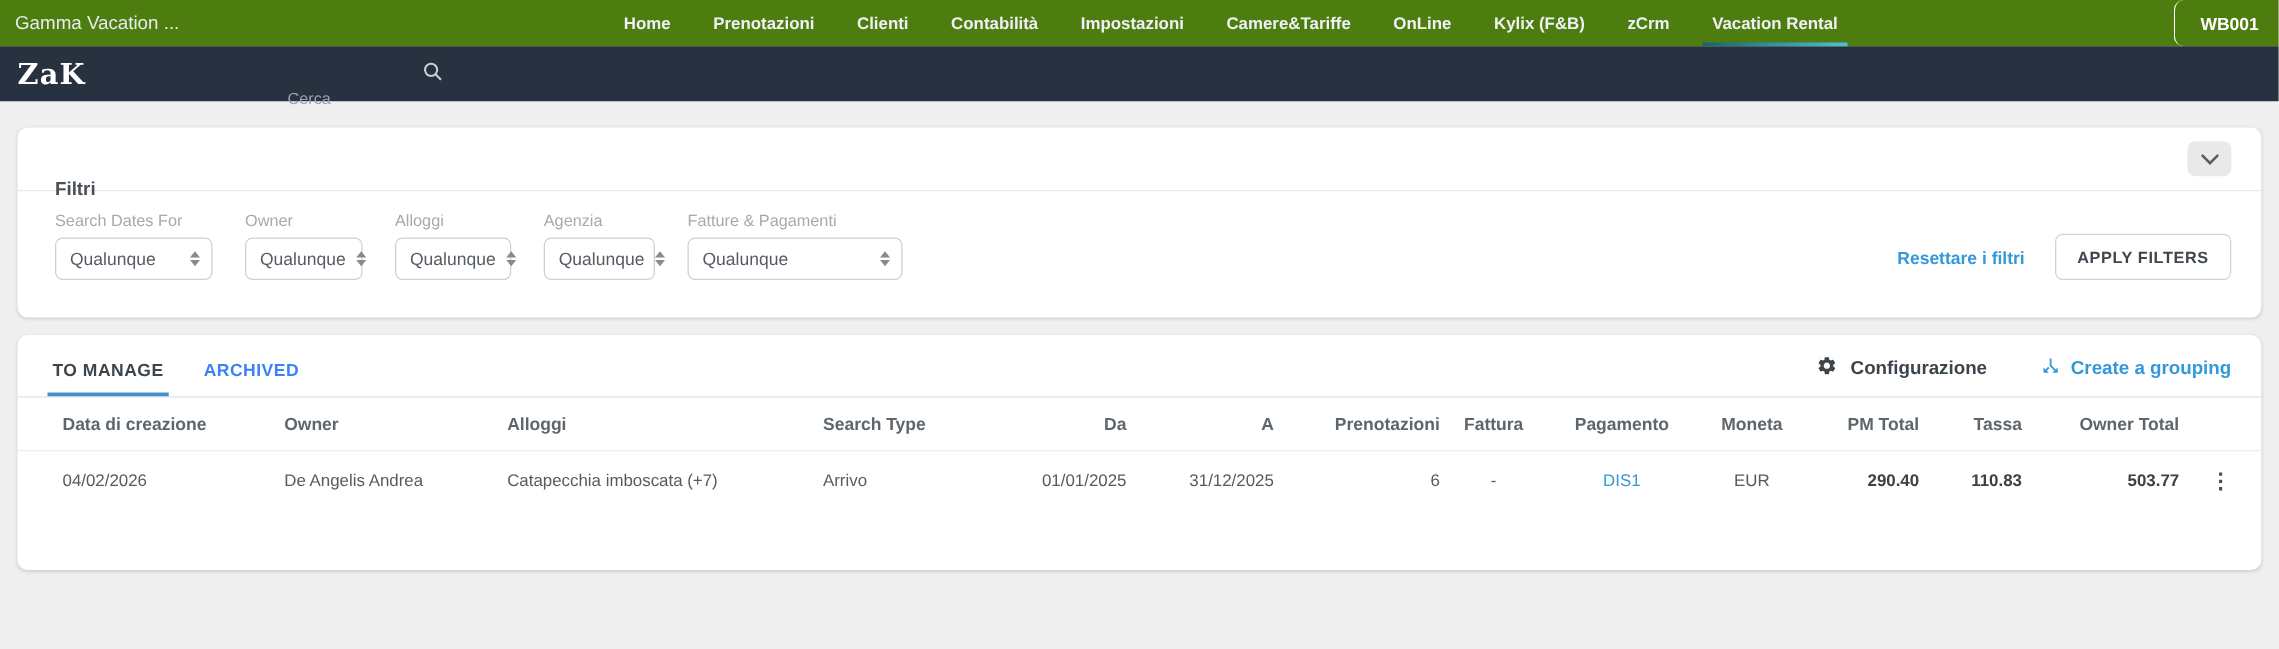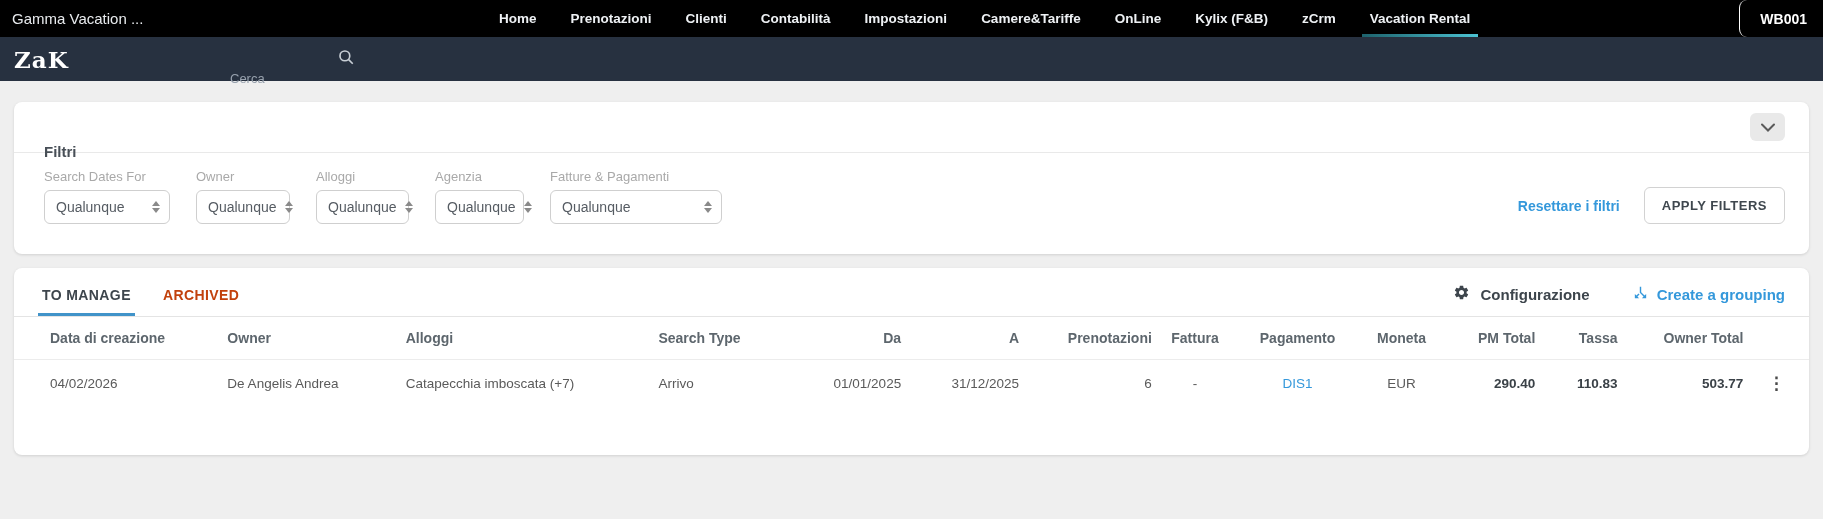--- a/index.html
+++ b/index.html
@@ -6,21 +6,21 @@
   html, body { width: 1823px; height: 519px; }
   body {
     font-family: "Liberation Sans", sans-serif;
     background: #efefef;
     overflow: hidden;
     position: relative;
   }
 
   
   .topbar {
-    height: 37px; background: #000000; display: flex; align-items: stretch;
+    height: 37px; background: #4d7c0f; display: flex; align-items: stretch;
     color: #eef1f4;
   }
   .topbar .brand {
     display: flex; align-items: center; padding-left: 12px; width: 230px;
     font-size: 15px; color: #e8ebee; white-space: nowrap;
   }
   .topnav { flex: 1; display: flex; justify-content: center; align-items: stretch; gap: 34px; }
   .topnav-item {
     display: flex; align-items: center; position: relative;
     font-size: 13.5px; font-weight: 700; color: #eef1f4; cursor: pointer; white-space: nowrap;
@@ -101,21 +101,21 @@
   .tabs-row {
     display: flex; align-items: flex-end; justify-content: space-between;
     padding: 16px 24px 0 24px; border-bottom: 1px solid #e4e4e4;
   }
   .tabs { display: flex; gap: 24px; }
   .tab {
     font-size: 14px; font-weight: 700; letter-spacing: 0.4px; padding: 0 4px 10px 4px;
     cursor: pointer; white-space: nowrap;
   }
   .tab.active { color: #3d454c; border-bottom: 3px solid #4193c9; }
-  .tab:not(.active) { color: #c2410c; border-bottom: 3px solid transparent; }
+  .tab:not(.active) { color: #3b82f6; border-bottom: 3px solid transparent; }
   .tabs-actions { display: flex; align-items: center; gap: 42px; padding-bottom: 12px; }
   .config-btn { display: flex; align-items: center; gap: 10px; cursor: pointer;
     font-size: 15px; font-weight: 700; color: #3d454c; }
   .grouping-btn { display: flex; align-items: center; gap: 8px; cursor: pointer;
     font-size: 15px; font-weight: 700; color: #3498db; }
 
   .thead { display: flex; align-items: center; height: 43px; padding: 0 24px 0 36px;
     border-bottom: 1px solid #ececec; }
   .trow  { display: flex; align-items: center; height: 47px; padding: 0 24px 0 36px; }
   .th { font-size: 14px; font-weight: 700; color: #5d666d; white-space: nowrap; }

